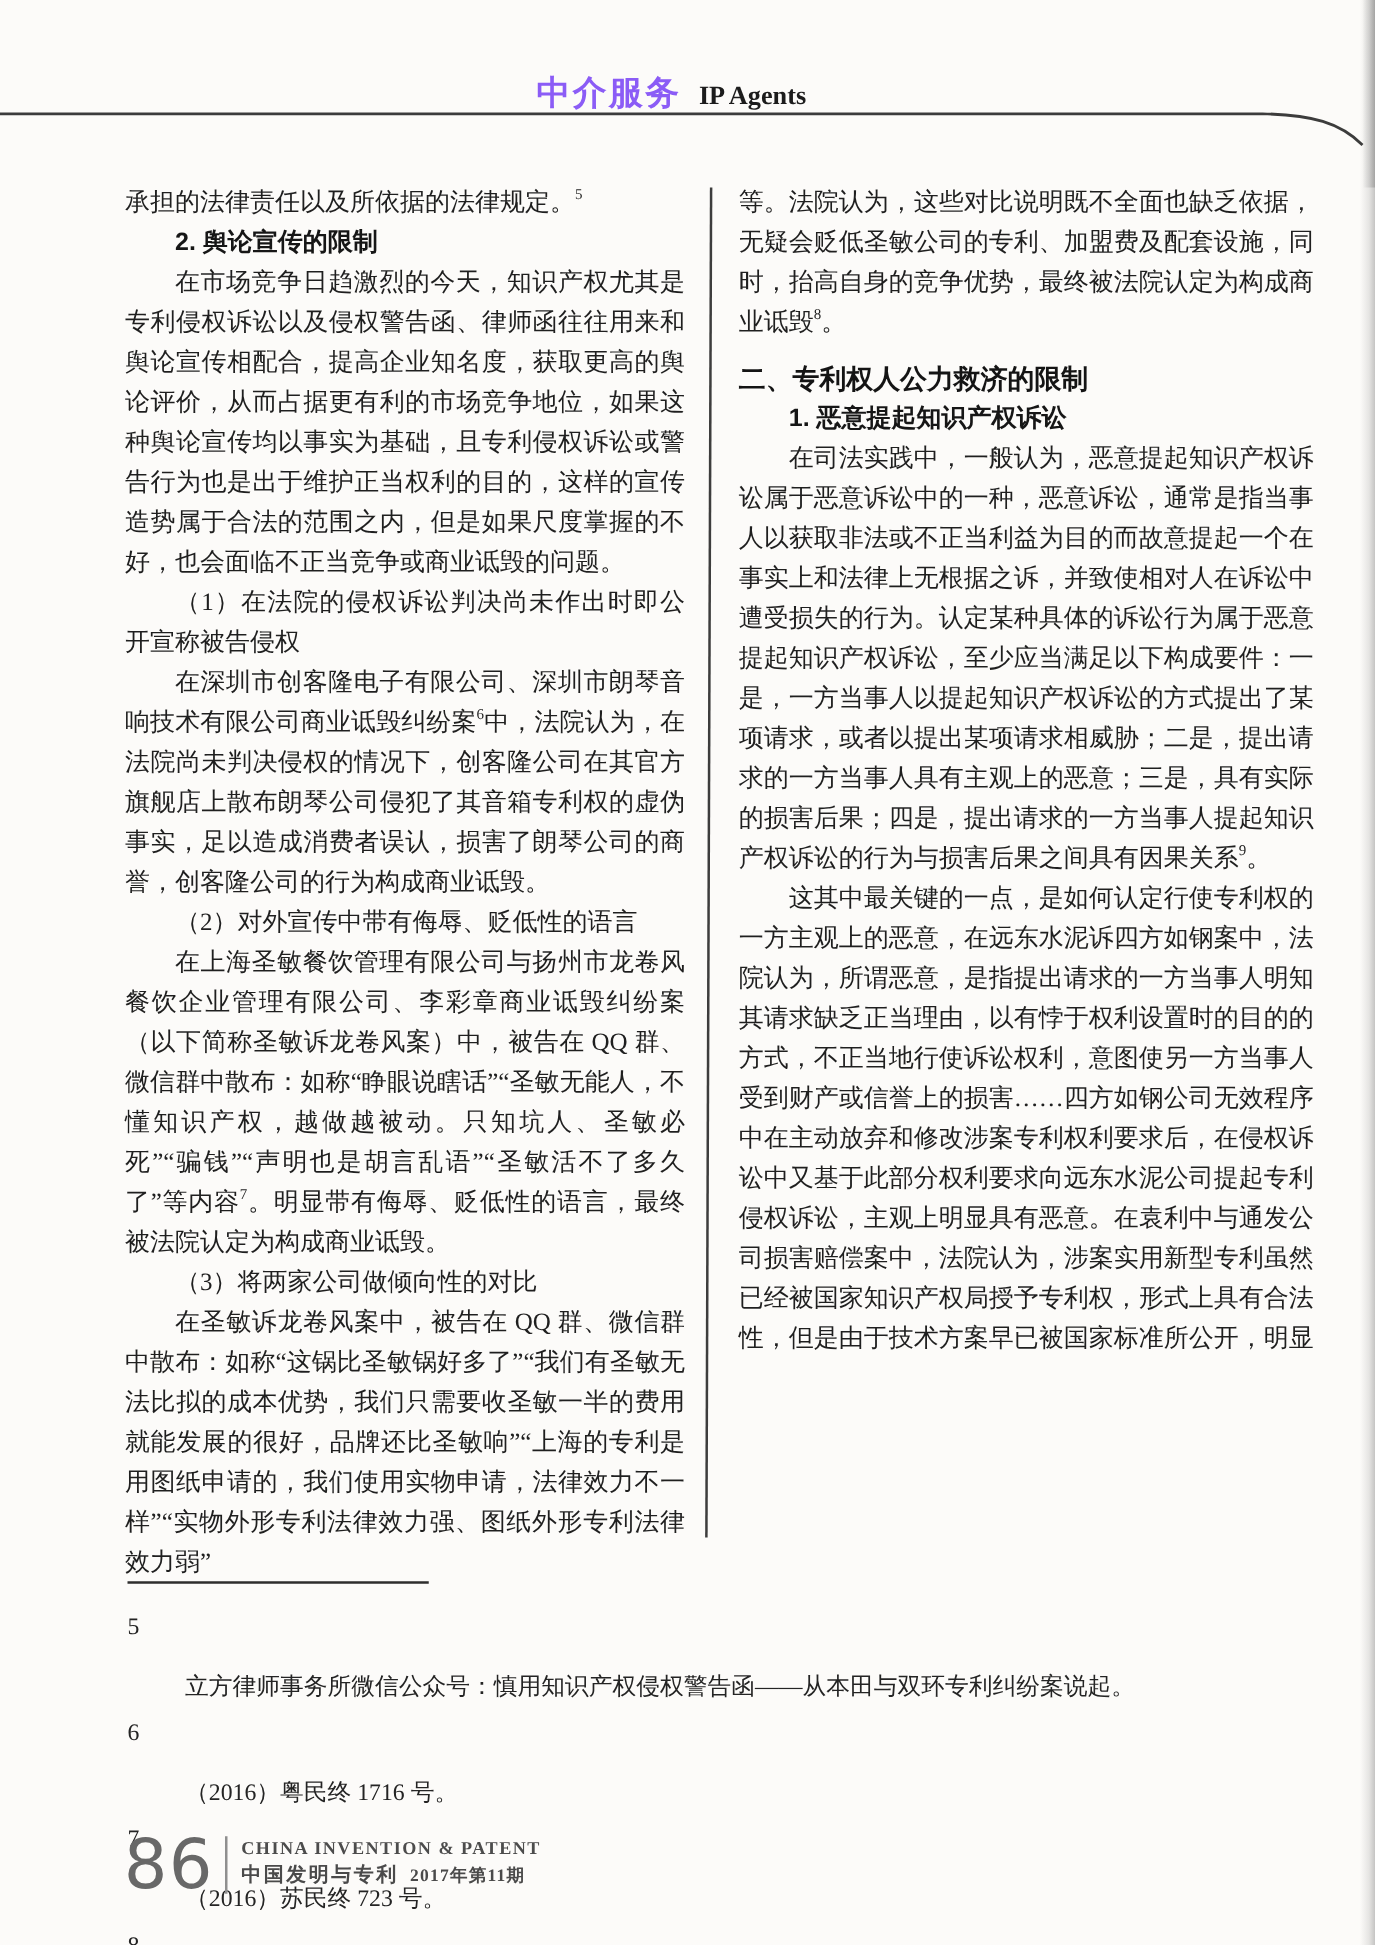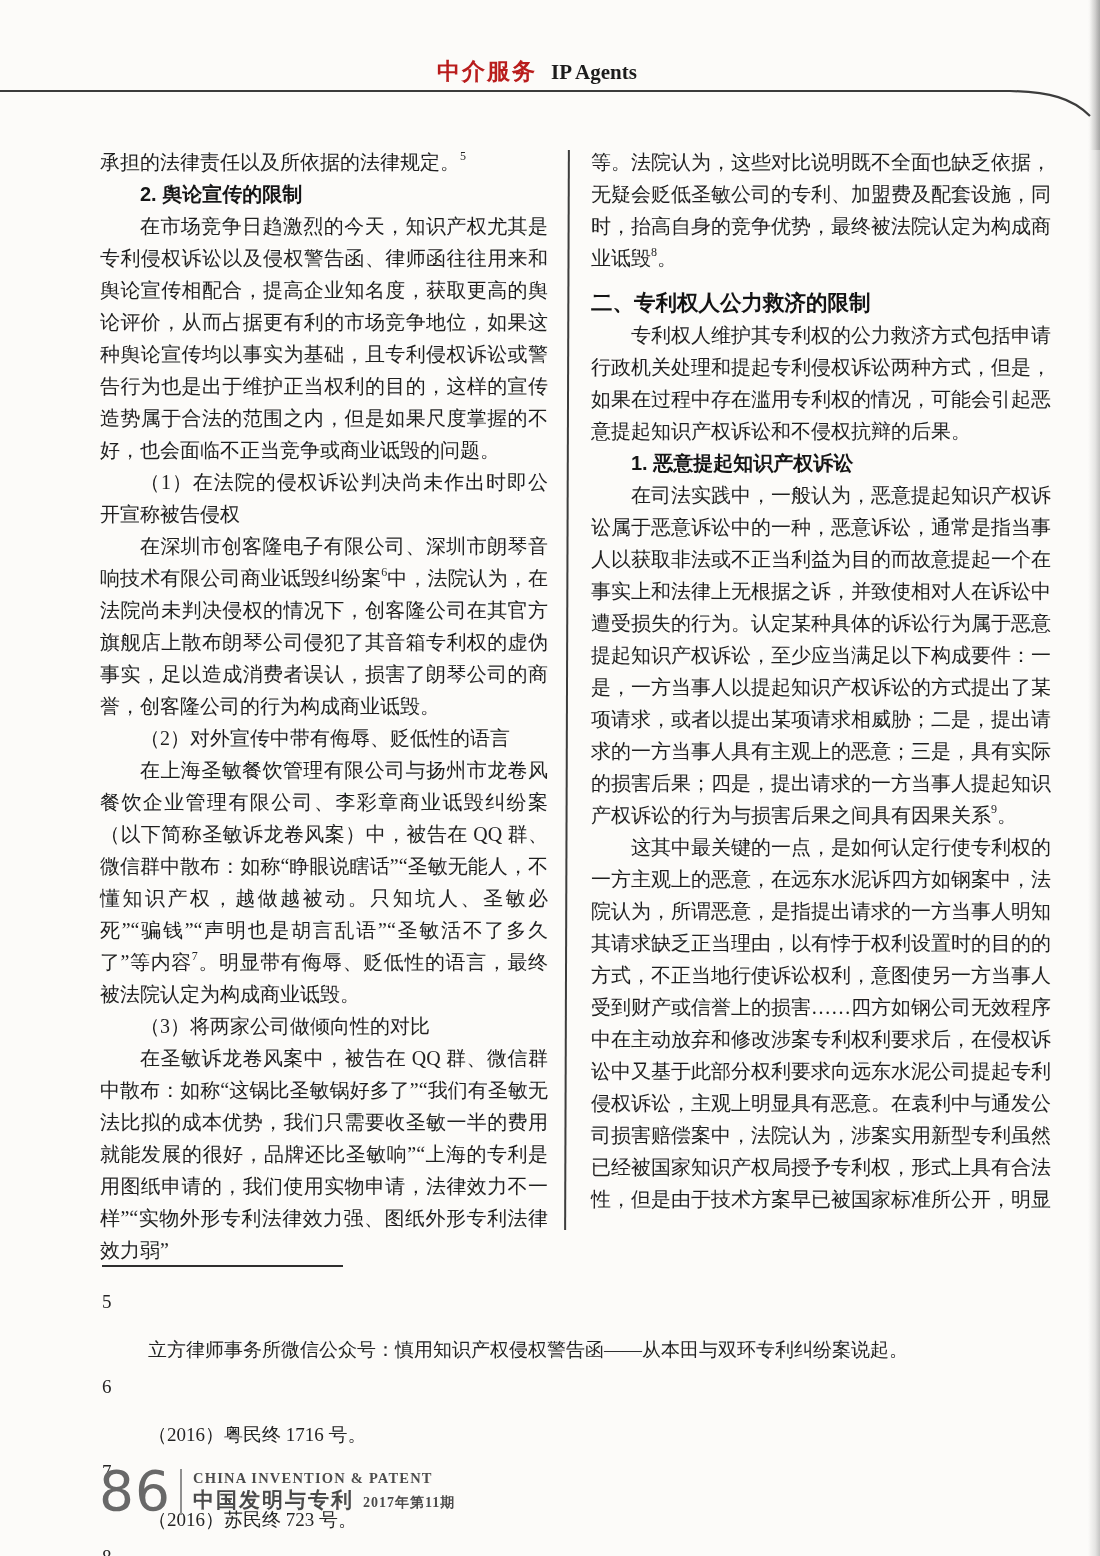--- a/index.html
+++ b/index.html
@@ -13,21 +13,21 @@
     margin:0 auto;
   }
   
   .header{
     position:absolute;top:56px;left:0;right:26px;
     text-align:center;
     white-space:nowrap;
   }
   .header .cn{
     font-family:"Liberation Sans", sans-serif;
-    font-weight:bold;font-size:23px;color:#b91c1c;
+    font-weight:bold;font-size:27px;color:#8b5cf6;
     letter-spacing:2px;
   }
   .header .en{
     font-family:"Liberation Serif", serif;
     font-weight:bold;font-size:21px;color:#1c1c1c;
     margin-left:14px;
   }
   .top-rule{position:absolute;top:80px;left:0;width:1100px;height:40px;}
   
   .page-edge{
@@ -93,21 +93,21 @@
     margin:0 11px 0 9px;
   }
   .footer .journal{display:flex;flex-direction:column;justify-content:center;}
   .footer .jen{
     font-family:"Liberation Serif", serif;
     font-size:14.5px;color:#4c4c4c;letter-spacing:1.2px;
     font-weight:bold;line-height:19px;
   }
   .footer .jcn-row{display:flex;align-items:baseline;line-height:24px;}
   .footer .jcn{
-    font-size:21px;color:#4a4a4a;letter-spacing:2px;
+    font-size:16px;color:#4a4a4a;letter-spacing:2px;
     font-weight:bold;
   }
   .footer .issue{
     font-size:14px;color:#4a4a4a;font-weight:bold;margin-left:9px;
     letter-spacing:1px;
   }
 </style>
 </head>
 <body>
 
@@ -131,21 +131,20 @@
       <p class="para body indent"><span>在上海圣敏餐饮管理有限公司与扬州市龙卷风餐饮企业管理有限公司、李彩章商业诋毁纠纷案（以下简称圣敏诉龙卷风案）中，被告在 QQ 群、微信群中散布：如称“睁眼说瞎话”“圣敏无能人，不懂知识产权，越做越被动。只知坑人、圣敏必死”“骗钱”“声明也是胡言乱语”“圣敏活不了多久了”等内容</span><sup>7</sup><span>。明显带有侮辱、贬低性的语言，最终被法院认定为构成商业诋毁。</span></p>
       <p class="para body indent"><span>（3）将两家公司做倾向性的对比</span></p>
       <p class="para body indent"><span>在圣敏诉龙卷风案中，被告在 QQ 群、微信群中散布：如称“这锅比圣敏锅好多了”“我们有圣敏无法比拟的成本优势，我们只需要收圣敏一半的费用就能发展的很好，品牌还比圣敏响”“上海的专利是用图纸申请的，我们使用实物申请，法律效力不一样”“实物外形专利法律效力强、图纸外形专利法律效力弱”</span></p>
     </div>
 
   <div class="col-divider"></div>
 
   <div class="column right" id="right-col">
       <p class="para body"><span>等。法院认为，这些对比说明既不全面也缺乏依据，无疑会贬低圣敏公司的专利、加盟费及配套设施，同时，抬高自身的竞争优势，最终被法院认定为构成商业诋毁</span><sup>8</sup><span>。</span></p>
       <p class="para section"><span>二、专利权人公力救济的限制</span></p>
-      <p class="para body indent"><span>专利权人维护其专利权的公力救济方式包括申请行政机关处理和提起专利侵权诉讼两种方式，但是，如果在过程中存在滥用专利权的情况，可能会引起恶意提起知识产权诉讼和不侵权抗辩的后果。</span></p>
       <p class="para heading indent"><span>1. 恶意提起知识产权诉讼</span></p>
       <p class="para body indent"><span>在司法实践中，一般认为，恶意提起知识产权诉讼属于恶意诉讼中的一种，恶意诉讼，通常是指当事人以获取非法或不正当利益为目的而故意提起一个在事实上和法律上无根据之诉，并致使相对人在诉讼中遭受损失的行为。认定某种具体的诉讼行为属于恶意提起知识产权诉讼，至少应当满足以下构成要件：一是，一方当事人以提起知识产权诉讼的方式提出了某项请求，或者以提出某项请求相威胁；二是，提出请求的一方当事人具有主观上的恶意；三是，具有实际的损害后果；四是，提出请求的一方当事人提起知识产权诉讼的行为与损害后果之间具有因果关系</span><sup>9</sup><span>。</span></p>
       <p class="para body indent"><span>这其中最关键的一点，是如何认定行使专利权的一方主观上的恶意，在远东水泥诉四方如钢案中，法院认为，所谓恶意，是指提出请求的一方当事人明知其请求缺乏正当理由，以有悖于权利设置时的目的的方式，不正当地行使诉讼权利，意图使另一方当事人受到财产或信誉上的损害……四方如钢公司无效程序中在主动放弃和修改涉案专利权利要求后，在侵权诉讼中又基于此部分权利要求向远东水泥公司提起专利侵权诉讼，主观上明显具有恶意。在袁利中与通发公司损害赔偿案中，法院认为，涉案实用新型专利虽然已经被国家知识产权局授予专利权，形式上具有合法性，但是由于技术方案早已被国家标准所公开，明显</span></p>
     </div>
 
   <div class="fn-rule"></div>
 
   <div class="footnotes" id="footnotes">
       <div class="fn">
         <span class="num">5</span>

